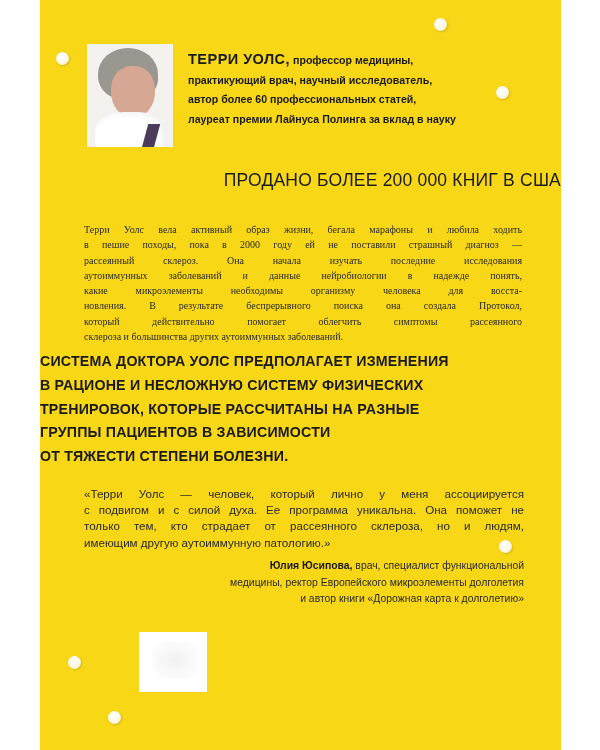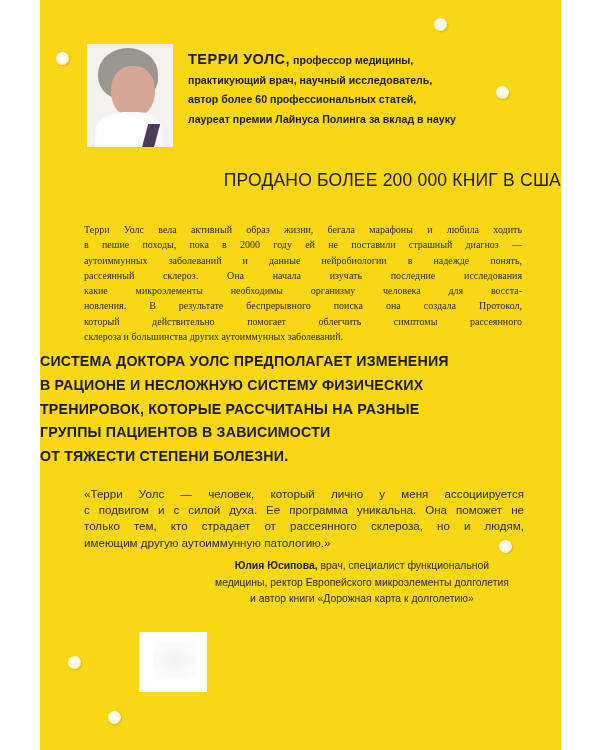--- a/index.html
+++ b/index.html
@@ -14,21 +14,21 @@
   .bio { position:absolute; left:188px; top:50px; width:360px; font-family:"Liberation Sans", sans-serif; font-size:10.6px; font-weight:bold; line-height:19.5px; color:#1a1a1a; }
   .bio .name { font-size:14.5px; letter-spacing:0.5px;margin-top:26px; }
   .headline { position:absolute; left:40px; top:170px; width:521px; text-align:right; font-family:"Liberation Sans", sans-serif; font-size:17.5px; color:#1a1a1a; letter-spacing:0.2px; }
   .desc { position:absolute; left:84px; top:222px; width:438px; font-family:Liberation Serif, serif; font-size:10px; line-height:15.3px; color:#2a2a2a; text-align:justify; text-align-last:left; }
   .desc .line { display:block; text-align:justify; text-align-last:justify; white-space:nowrap; }
   .desc .line.last { text-align-last:left; }
   .system { position:absolute; left:40px; top:350px; width:585px; text-align:left; font-family:"Liberation Sans", sans-serif; font-weight:bold; font-size:14.2px; line-height:23.8px; color:#1a1a1a; letter-spacing:0.2px; }
   .quote { position:absolute; left:84px; top:486px; width:440px; font-family:"Liberation Sans", sans-serif; font-size:11.6px; line-height:16.2px; color:#2a2a2a; }
   .quote .line { display:block; text-align:justify; text-align-last:justify; white-space:nowrap; }
   .quote .line.last { text-align-last:left; }
-  .attrib { position:absolute; left:200px; top:558px; width:324px; text-align:center; font-family:"Liberation Sans", sans-serif; font-size:10.4px; line-height:16.5px; color:#2a2a2a; }
+  .attrib { position:absolute; left:200px; top:558px; width:324px; text-align:right; font-family:"Liberation Sans", sans-serif; font-size:10.4px; line-height:16.5px; color:#2a2a2a; }
   .attrib b { color:#1a1a1a; }
   .barcode { position:absolute; left:139px; top:632px; width:68px; height:60px; background:#ffffff; }
   .barcode .smudge { position:absolute; left:14px; top:10px; width:44px; height:36px; background:radial-gradient(ellipse at center, #f2f2f2 0%, #fafafa 60%, #ffffff 100%); }
 </style>
 </head>
 <body>
 
 <div class="page"></div>
 
 <div class="photo">
@@ -43,22 +43,22 @@
   <div>практикующий врач, научный исследователь,</div>
   <div>автор более 60 профессиональных статей,</div>
   <div>лауреат премии Лайнуса Полинга за вклад в науку</div>
 </div>
 
 <div class="headline">ПРОДАНО БОЛЕЕ 200 000 КНИГ В США</div>
 
 <div class="desc">
   <span class="line">Терри Уолс вела активный образ жизни, бегала марафоны и любила ходить</span>
   <span class="line">в пешие походы, пока в 2000 году ей не поставили страшный диагноз —</span>
+  <span class="line">рассеянный склероз. Она начала изучать последние исследования</span>
   <span class="line">аутоиммунных заболеваний и данные нейробиологии в надежде понять,</span>
-  <span class="line">рассеянный склероз. Она начала изучать последние исследования</span>
   <span class="line">какие микроэлементы необходимы организму человека для восста-</span>
   <span class="line">новления. В результате беспрерывного поиска она создала Протокол,</span>
   <span class="line">который действительно помогает облегчить симптомы рассеянного</span>
   <span class="line last">склероза и большинства других аутоиммунных заболеваний.</span>
 </div>
 
 <div class="system">
   <div>СИСТЕМА ДОКТОРА УОЛС ПРЕДПОЛАГАЕТ ИЗМЕНЕНИЯ</div>
   <div>В РАЦИОНЕ И НЕСЛОЖНУЮ СИСТЕМУ ФИЗИЧЕСКИХ</div>
   <div>ТРЕНИРОВОК, КОТОРЫЕ РАССЧИТАНЫ НА РАЗНЫЕ</div>

